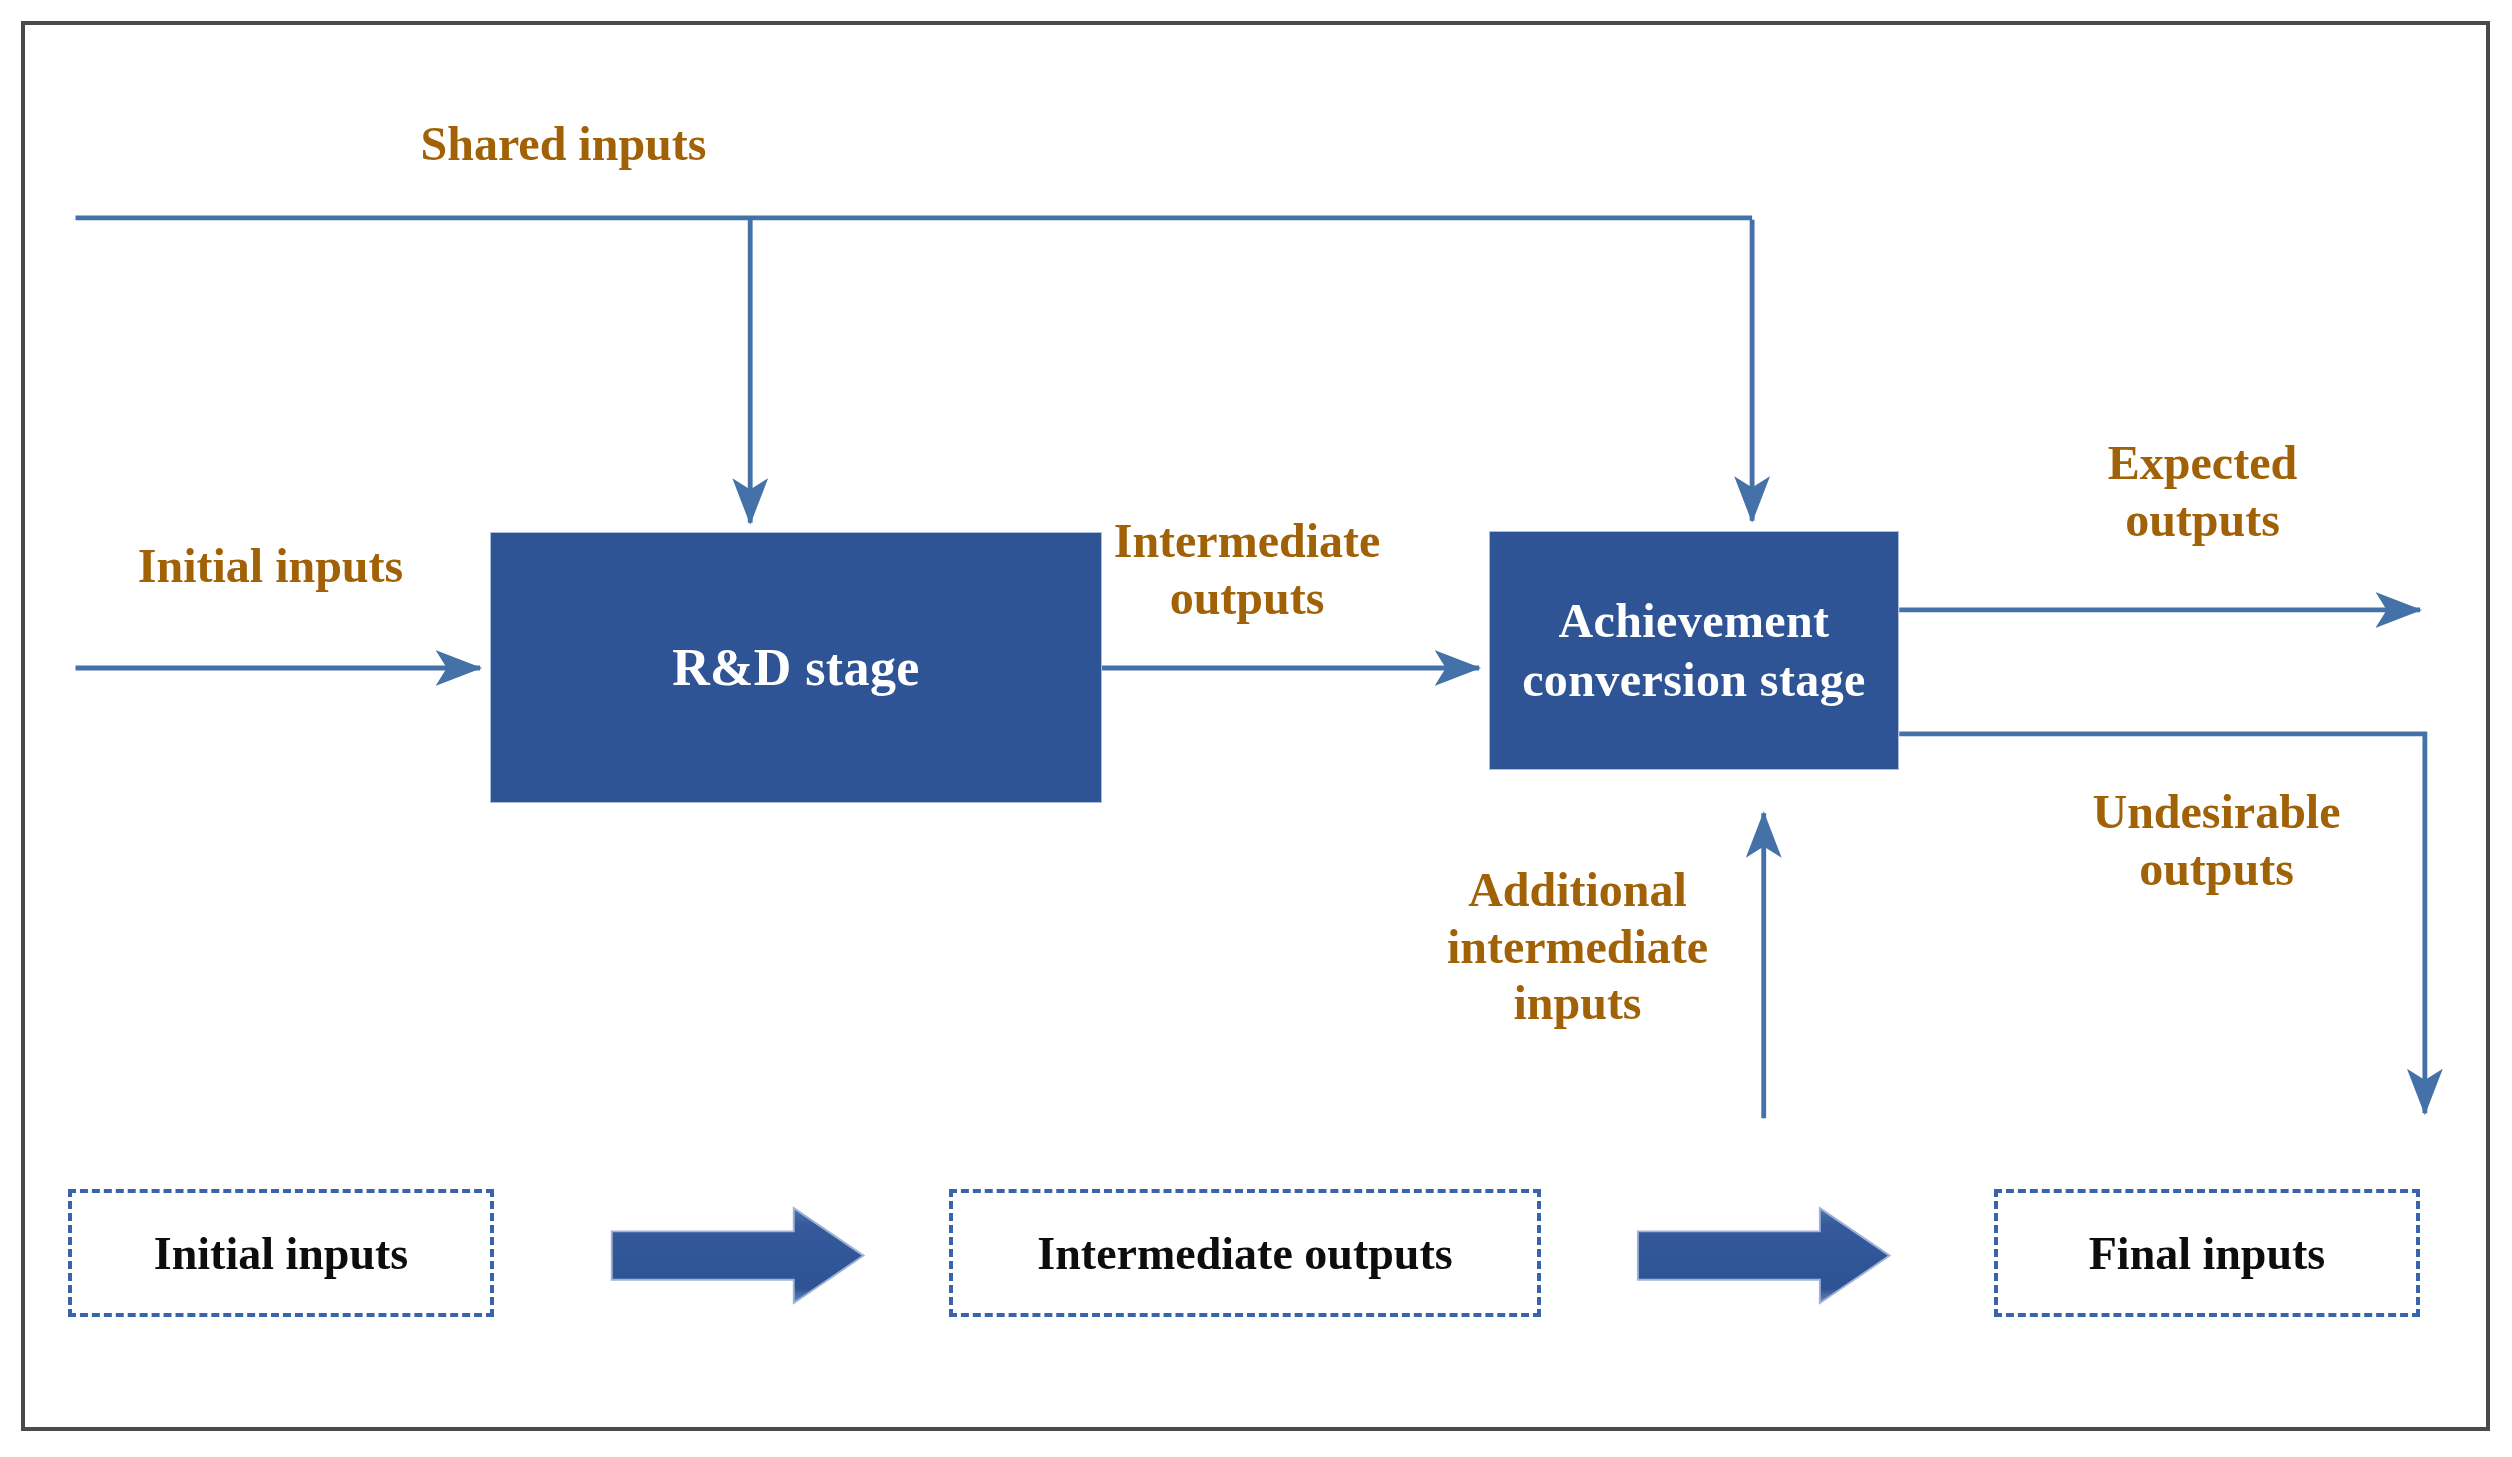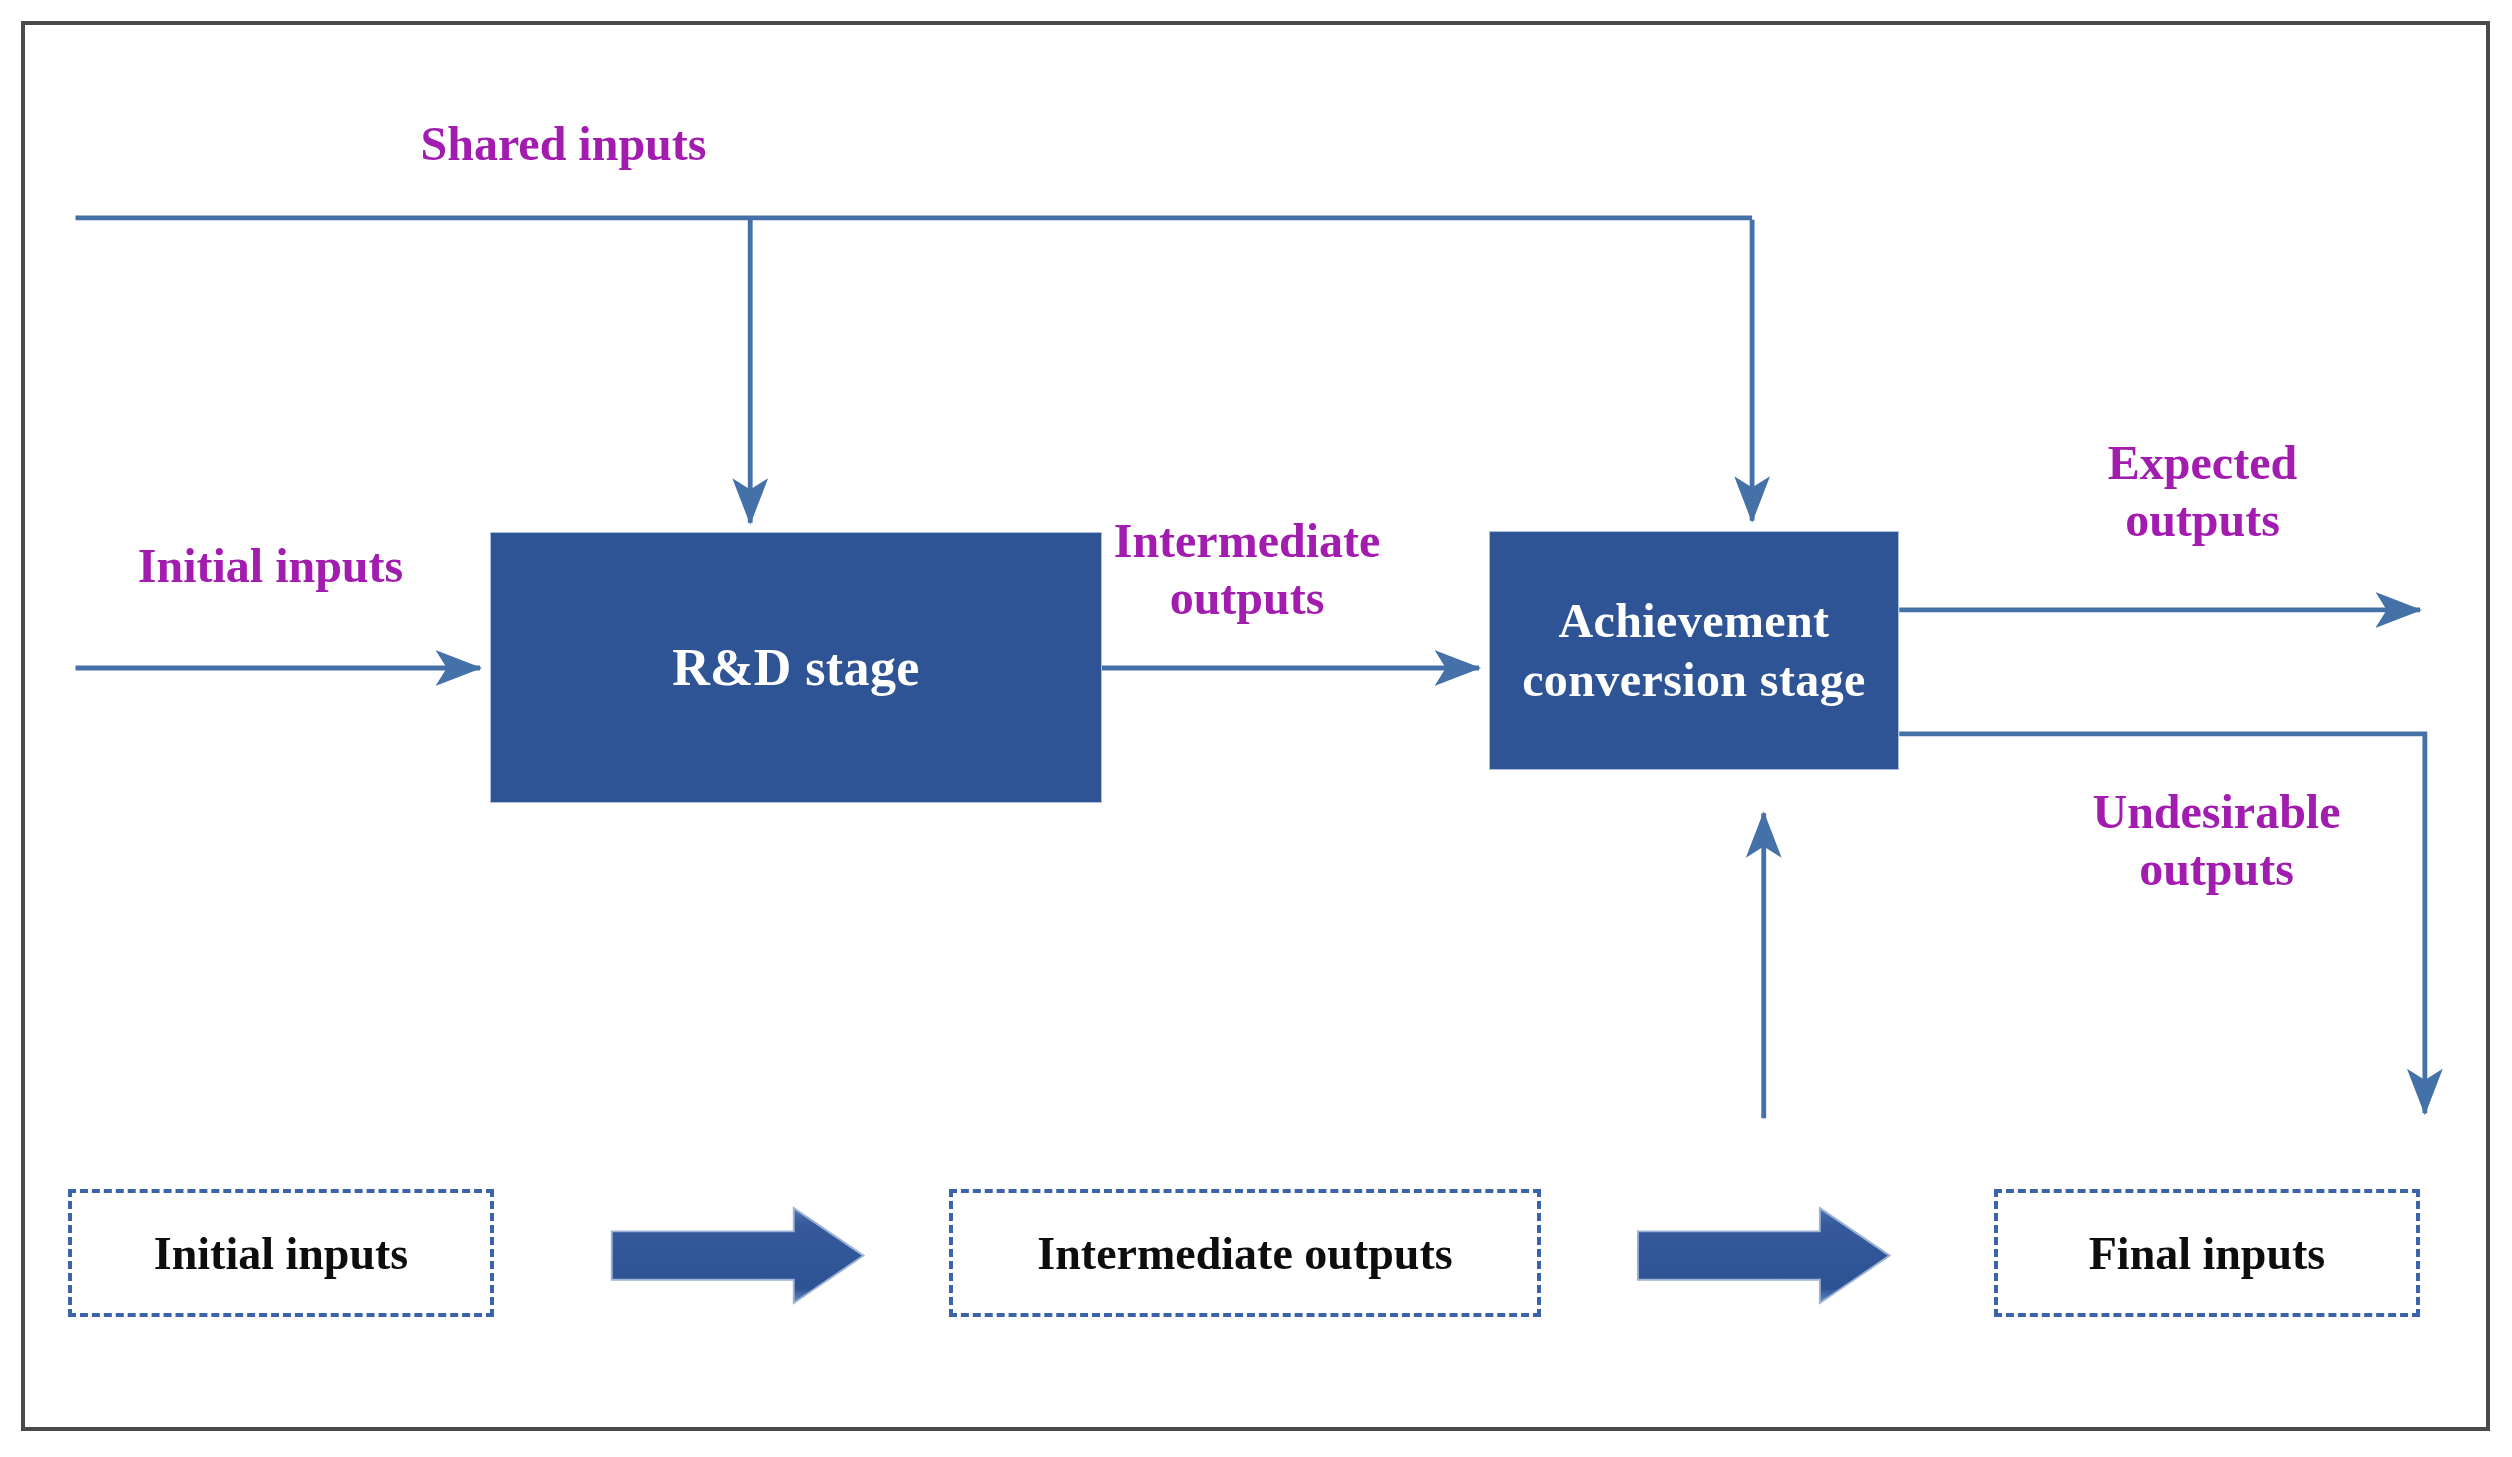--- a/index.html
+++ b/index.html
@@ -65,21 +65,21 @@
     left: 1489px;
     top: 531px;
     width: 410px;
     height: 239px;
     font-size: 48px;
     padding: 0 9.7px;
   }
   
   .flow-label {
     position: absolute;
-    color: #a21caf;
+    color: #a16207;
     font-weight: bold;
     font-size: 48px;
     line-height: 1.18;
     text-align: center;
     white-space: pre-line;
   }
   #lbl-shared   { left: 312px;  top: 116px;  width: 503px; }
   #lbl-initial  { left: 77px;   top: 538px;  width: 387px; }
   #lbl-intermed { left: 1029px; top: 513px;  width: 436px; }
   #lbl-expected { left: 2009px; top: 435px;  width: 387px; }
@@ -167,20 +167,23 @@
 
   <div class="flow-label" id="lbl-intermed">Intermediate
 outputs</div>
 
   <div class="flow-label" id="lbl-expected">Expected
 outputs</div>
 
   <div class="flow-label" id="lbl-undesir">Undesirable
 outputs</div>
 
+  <div class="flow-label" id="lbl-addint">Additional
+intermediate
+inputs</div>
 
   <div class="legend-box" id="legend-box-0">Initial inputs</div>
 
   <div class="legend-box" id="legend-box-1">Intermediate outputs</div>
 
   <div class="legend-box" id="legend-box-2">Final inputs</div>
 
   <div class="legend-arrow" id="legend-arrow-0"></div>
 
   <div class="legend-arrow" id="legend-arrow-1"></div>

